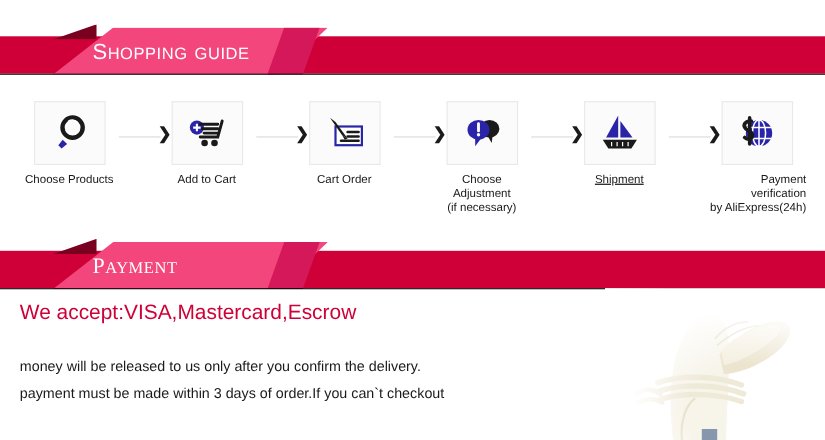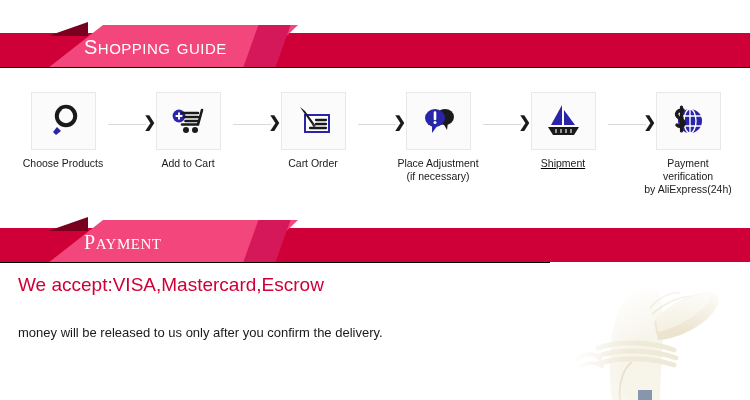--- a/index.html
+++ b/index.html
@@ -246,21 +246,21 @@
     <div class="step-box">
       <svg width="38" height="38" viewBox="0 0 38 38">
         <ellipse cx="26" cy="15" rx="9" ry="8" fill="#1a1a1a"></ellipse>
         <path d="M24 21 L28 28 L29 20 Z" fill="#1a1a1a"></path>
         <ellipse cx="16" cy="16" rx="10" ry="9" fill="#2a25a8"></ellipse>
         <path d="M13 23 L13 31 L19 23 Z" fill="#2a25a8"></path>
         <path d="M16 10.5 v6.5" stroke="#ffffff" stroke-width="2.6" stroke-linecap="round"></path>
         <circle cx="16" cy="20.5" r="1.5" fill="#ffffff"></circle>
       </svg>
     </div>
-    <div class="step-label">Place Adjustment</div>
+    <div class="step-label">Choose Adjustment</div>
     <div class="step-label" style="margin-top:0">(if necessary)</div>
   </div>
 
   <div class="arrow" style="left:483px;">
     <div class="arrow-line"></div>
     <div class="arrow-head">❯</div>
   </div>
 
   <div class="step" style="left:518px;text-decoration:underline;">
     <div class="step-box">
@@ -272,21 +272,21 @@
       </svg>
     </div>
     <div class="step-label">Shipment</div>
   </div>
 
   <div class="arrow" style="left:608px;">
     <div class="arrow-line"></div>
     <div class="arrow-head">❯</div>
   </div>
 
-  <div class="step" style="left:643px;">
+  <div class="step" style="left:643px;text-align:right;">
     <div class="step-box">
       <svg width="38" height="38" viewBox="0 0 38 38">
         <circle cx="21" cy="19" r="12" fill="#2a25a8"></circle>
         <g stroke="#ffffff" stroke-width="1.4" fill="none">
           <path d="M21 7 v24"></path>
           <path d="M9.5 14 h23 M9.5 24 h23"></path>
           <ellipse cx="21" cy="19" rx="6" ry="12"></ellipse>
         </g>
         <path d="M14 8 C8 8 6 12 9 15 C12 18 16 18 15 22 C14 25 10 25 8 23" stroke="#1a1a1a" stroke-width="3.4" fill="none" stroke-linecap="round"></path>
         <path d="M12.5 5 v24" stroke="#1a1a1a" stroke-width="3.2" stroke-linecap="round"></path>
@@ -326,13 +326,14 @@
     <rect x="88" y="128" width="14" height="10" fill="#2a4a7a" opacity="0.55"></rect>
     </svg><div></div>
   
   <div class="pouch-fade"></div>
 </div>
 
 <div class="pay-head">We accept:VISA,Mastercard,Escrow</div>
 
 <div class="pay-lines">
   <div class="pay-line">money will be released to us only after you confirm the delivery.</div>
+  <div class="pay-line">payment must be made within 3 days of order.If you can`t checkout</div>
 </div>
 
 </body></html>

